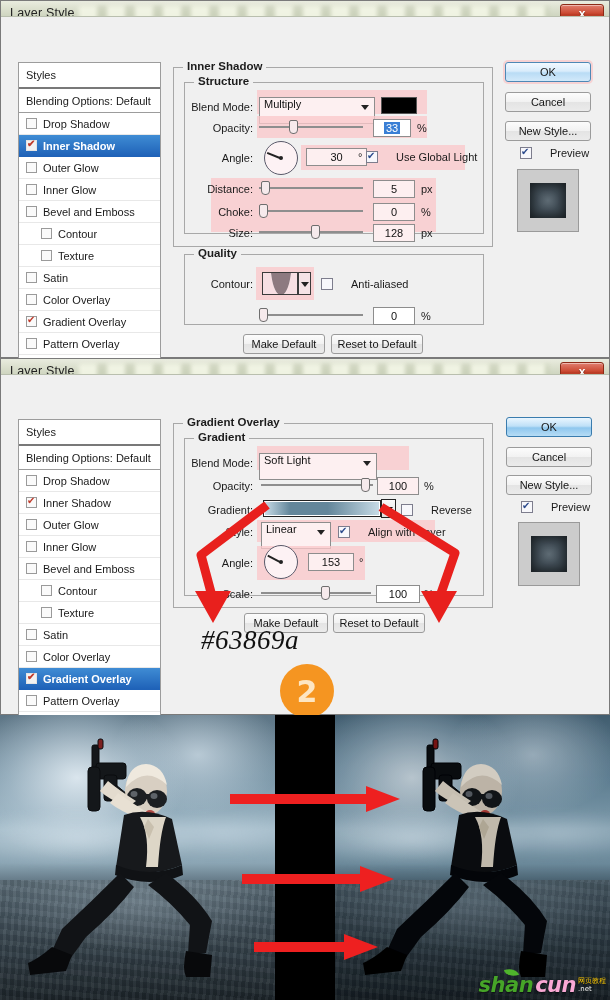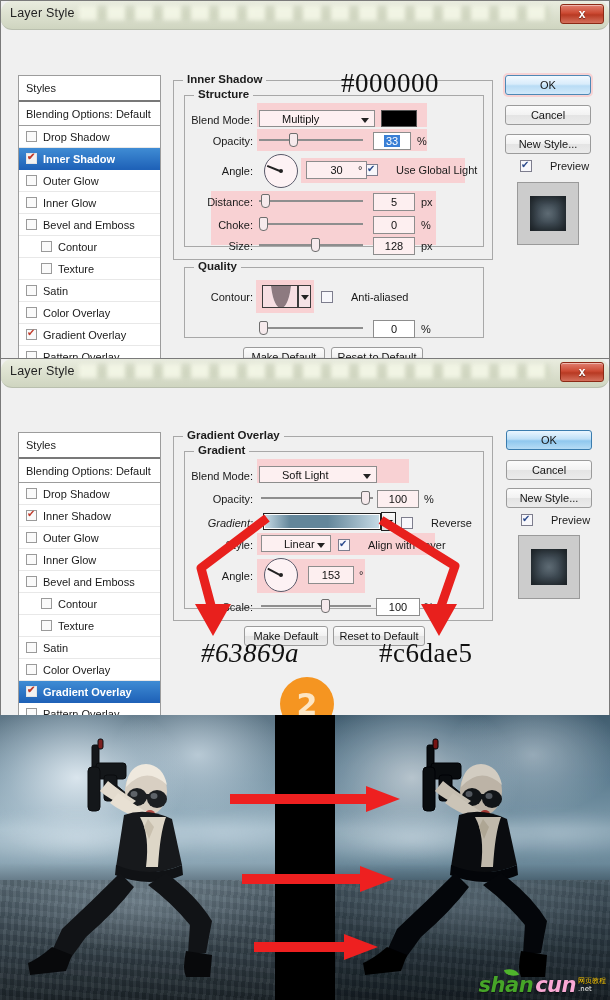--- a/index.html
+++ b/index.html
@@ -16,25 +16,24 @@
   .dialog {
     position: absolute; left: 0; width: 610px;
     background: #f0f0f0;
     border: 1px solid #7a7a7a;
   }
   #dialog-1 { top: 0; height: 358px; }
   #dialog-2 { top: 358px; height: 357px; }
 
   .titlebar {
     position: relative;
-    height: 29px;
+    height: 16px;
     background: linear-gradient(180deg,#e9ecdf 0%, #dfe3d2 40%, #cfd5c0 100%);
     border-bottom: 1px solid #b9bfae;
     overflow: hidden;
-    border-radius: 11px;
   }
   .titlebar::after {
     content: ""; position: absolute; left: 78px; right: 60px; top: 5px; height: 14px;
     background: repeating-linear-gradient(90deg,
        rgba(245,248,232,.95) 0px, rgba(245,248,232,.95) 18px,
        rgba(196,203,178,.55) 18px, rgba(196,203,178,.55) 28px);
     filter: blur(2.2px);
     opacity: .9;
   }
   .title-text {
@@ -113,24 +112,24 @@
   
   .flabel {
     position: absolute; font-size: 11px; color: #1a1a1a;
     text-align: right;
   }
   .pinkband {
     position: absolute;
     background: rgba(250,200,202,.78);
   }
   .select {
-    position: absolute; height: 17px;
+    position: absolute; height: 27px;
     background: #fdf0f1; border: 1px solid #8d8d8d;
     font-size: 11px; color: #111;
-    display: flex; align-items: center; padding-left: 22px;
+    display: flex; padding-left: 4px;
   }
   .select .arrow {
     position: absolute; right: 5px; top: 7px;
     width: 0; height: 0;
     border-left: 4px solid transparent; border-right: 4px solid transparent;
     border-top: 5px solid #222;
   }
   .swatch {
     position: absolute; height: 17px; width: 36px;
     border: 1px solid #555;
@@ -395,21 +394,20 @@
           </div>
           <div class="sl-row">
             <span class="cb"></span>
             <span>Stroke</span>
           </div>
         </div>
 
       <div class="group" style="left:172px; top:50px; width:320px; height:180px;">
         <span class="group-legend">Inner Shadow</span>
       </div>
-      <div class="hexlabel" style="left:340px; top:38px;">#000000</div>
 
       <div class="group" style="left:183px; top:65px; width:300px; height:152px;">
         <span class="group-legend">Structure</span>
       </div>
 
       <div class="pinkband" style="left:256px; top:73px; width:170px; height:24px;"></div>
       <div class="flabel" style="left:190px; top:84px; width:62px;">Blend Mode:</div>
       <div class="select" style="left:258px; top:80px; width:116px;">
         <span>Multiply</span>
         <i class="arrow"></i>
@@ -600,21 +598,21 @@
       <div class="flabel" style="left:190px; top:105px; width:62px;">Opacity:</div>
       <div class="slider" style="left:260px; top:103px; width:112px;">
         <div class="track"></div>
         <div class="thumb" style="left:100px;"></div>
       </div>
       <div class="numfield" style="left:376px; top:102px; width:42px;">
         <span>100</span>
       </div>
       <div class="unit" style="left:423px; top:105px;">%</div>
 
-      <div class="flabel" style="left:190px; top:129px; width:62px;font-style:italic;">Gradient:</div>
+      <div class="flabel" style="left:190px; top:129px; width:62px;">Gradient:</div>
       <div class="gradbar" style="left:262px; top:125px; width:118px;">
         <div class="fill" id="grad-fill" style="background: linear-gradient(90deg, rgb(198, 218, 229) 0%, rgb(99, 134, 154) 22%, rgb(99, 134, 154) 55%, rgb(198, 218, 229) 100%);"></div>
       </div>
       <div class="gradbar-drop" style="left:380px; top:124px;">
         <i class="arrow"></i>
       </div>
       <div class="chk" style="left:400px; top:129px;">
         <span class="box"></span>
         <span>Reverse</span>
       </div>
@@ -668,21 +666,20 @@
       <svg class="anno" style="left:170px; top:120px; width:320px; height:130px;" viewBox="0 0 320 130">
         <g fill="none" stroke="#e8201d" stroke-width="9" stroke-linejoin="round" stroke-linecap="butt">
           <polyline points="96,10 30,60 42,105"></polyline>
           <polyline points="210,12 284,58 268,104"></polyline>
         </g>
         <polygon points="42,128 24,96 60,96" fill="#e8201d"></polygon>
         <polygon points="268,128 250,96 286,96" fill="#e8201d"></polygon>
       </svg>
 
       <div class="hexlabel" style="left:200px; top:250px;font-style:italic;">#63869a</div>
-      <div class="hexlabel" style="left:378px; top:250px;">#c6dae5</div>
       <div class="badge" style="left:279px; top:289px;">2</div>
     </div>
   </div>
 
   <div class="photos">
 
     <div class="photo">
       <div class="sky"></div>
       <div class="fog"></div>
       <div class="ground"></div>

